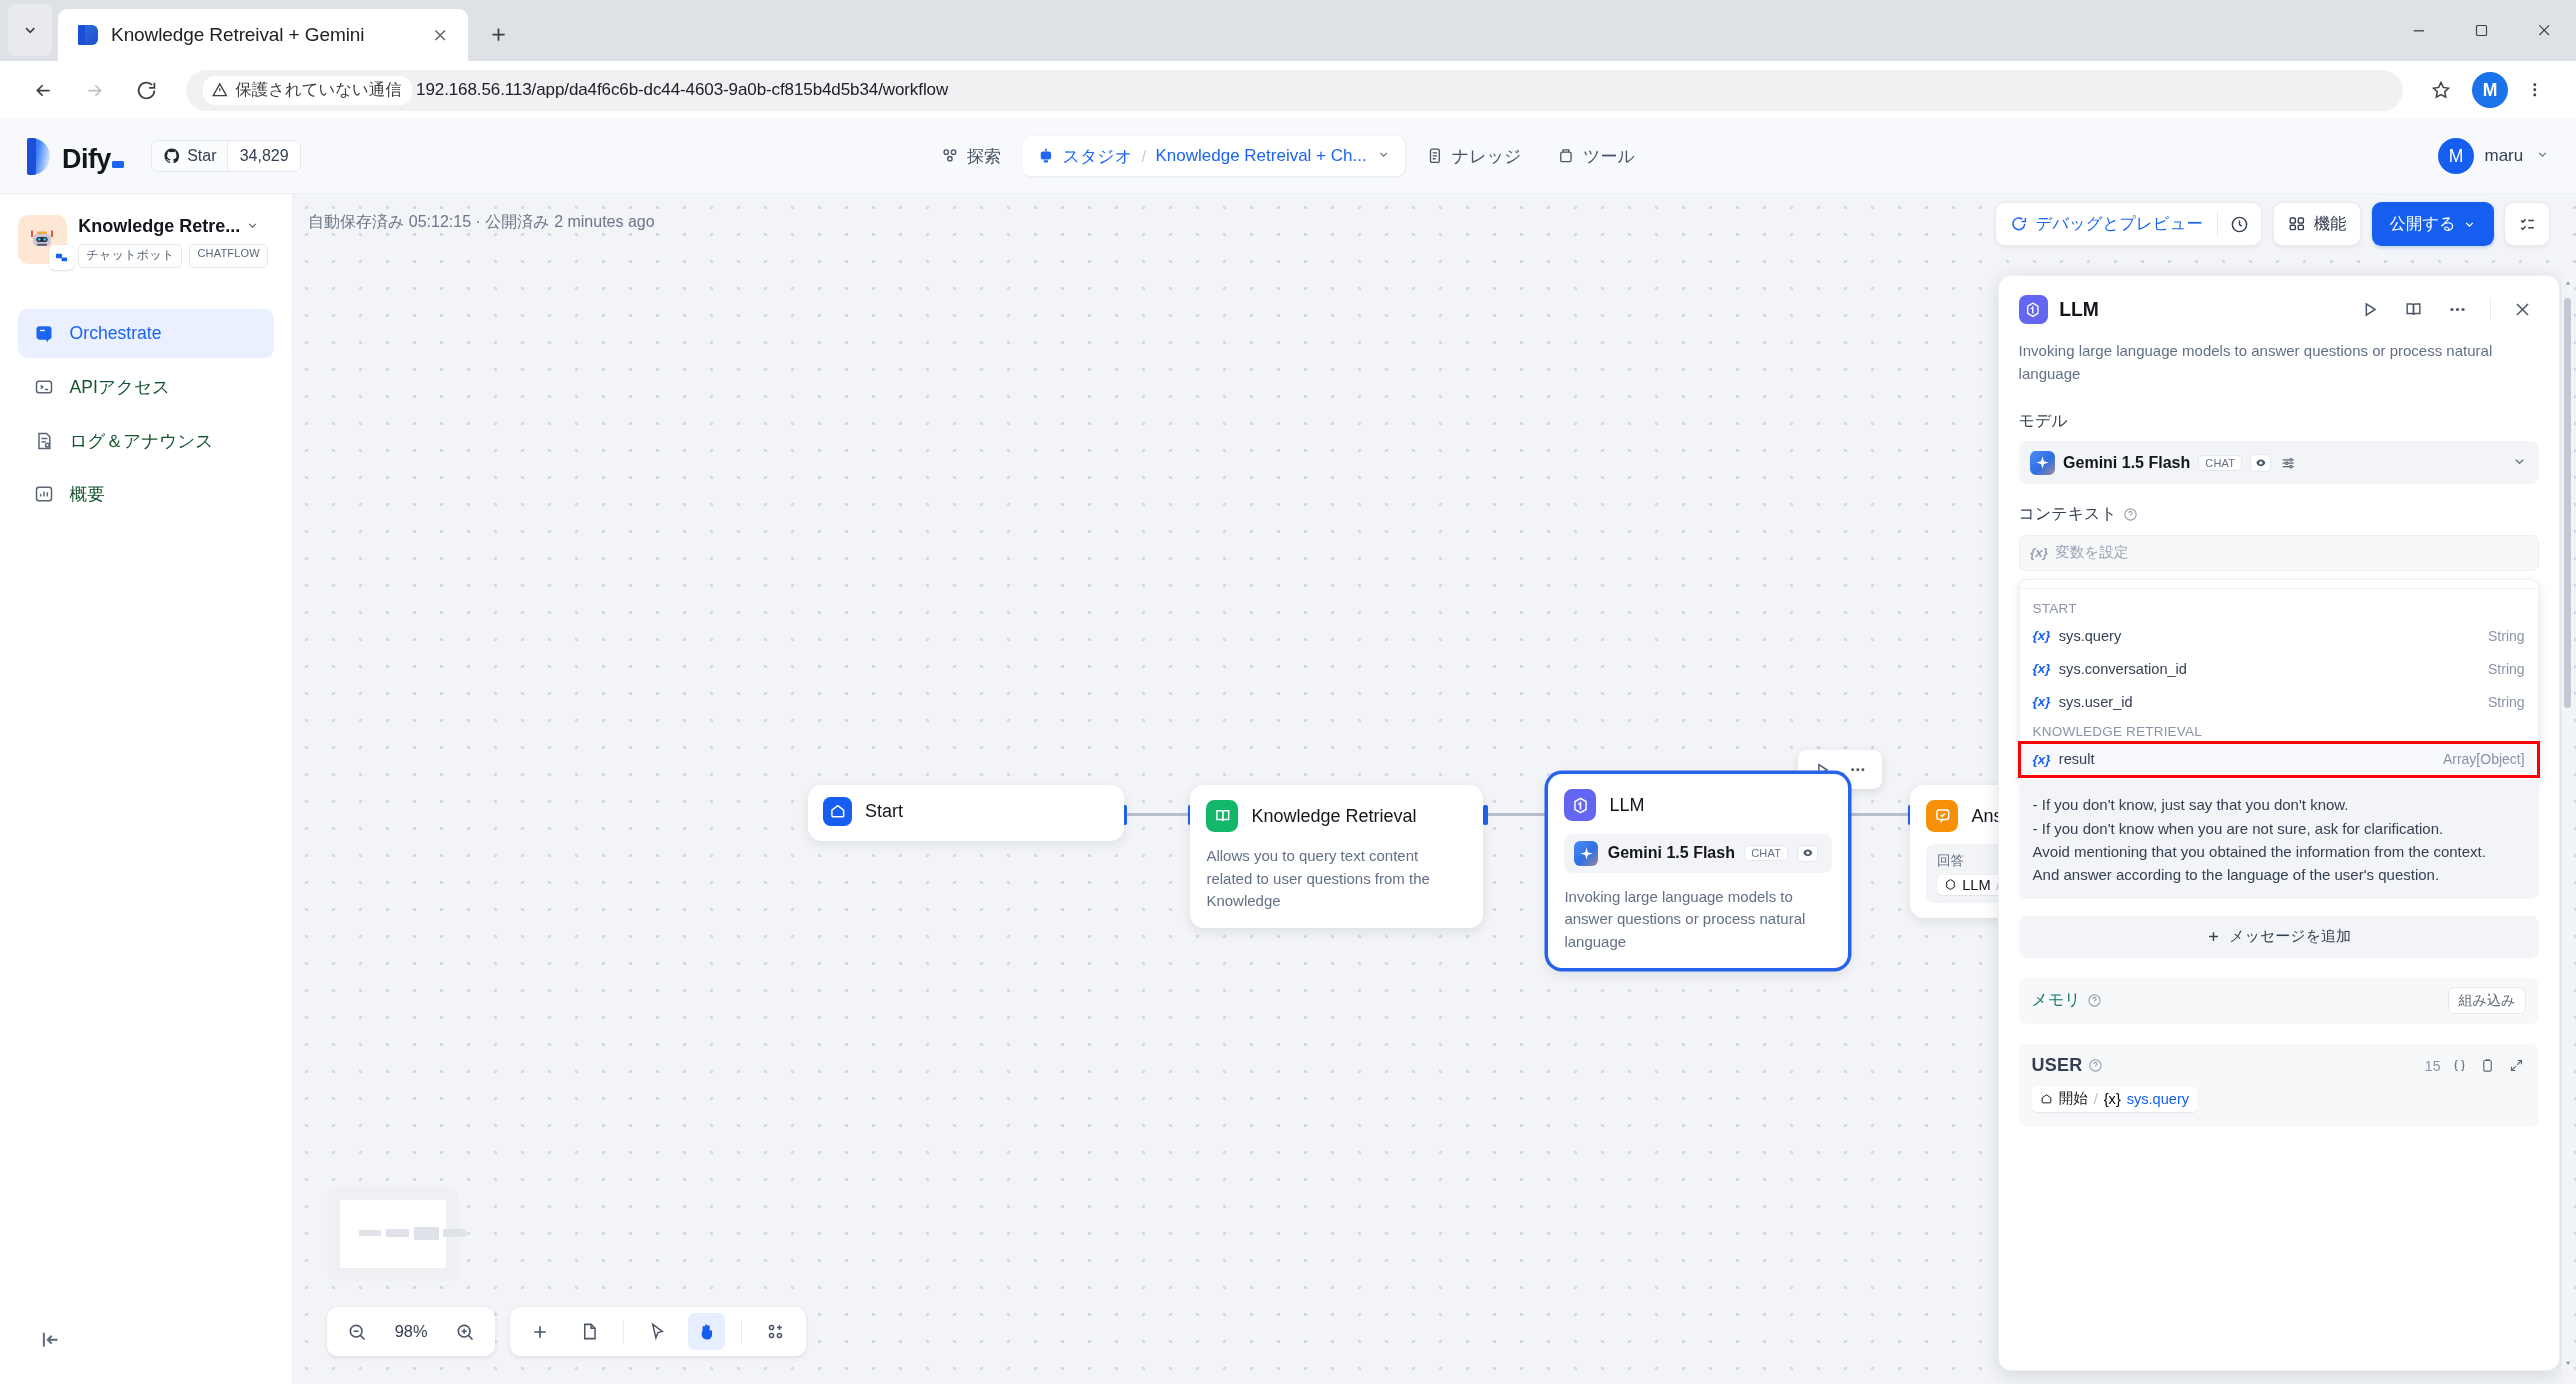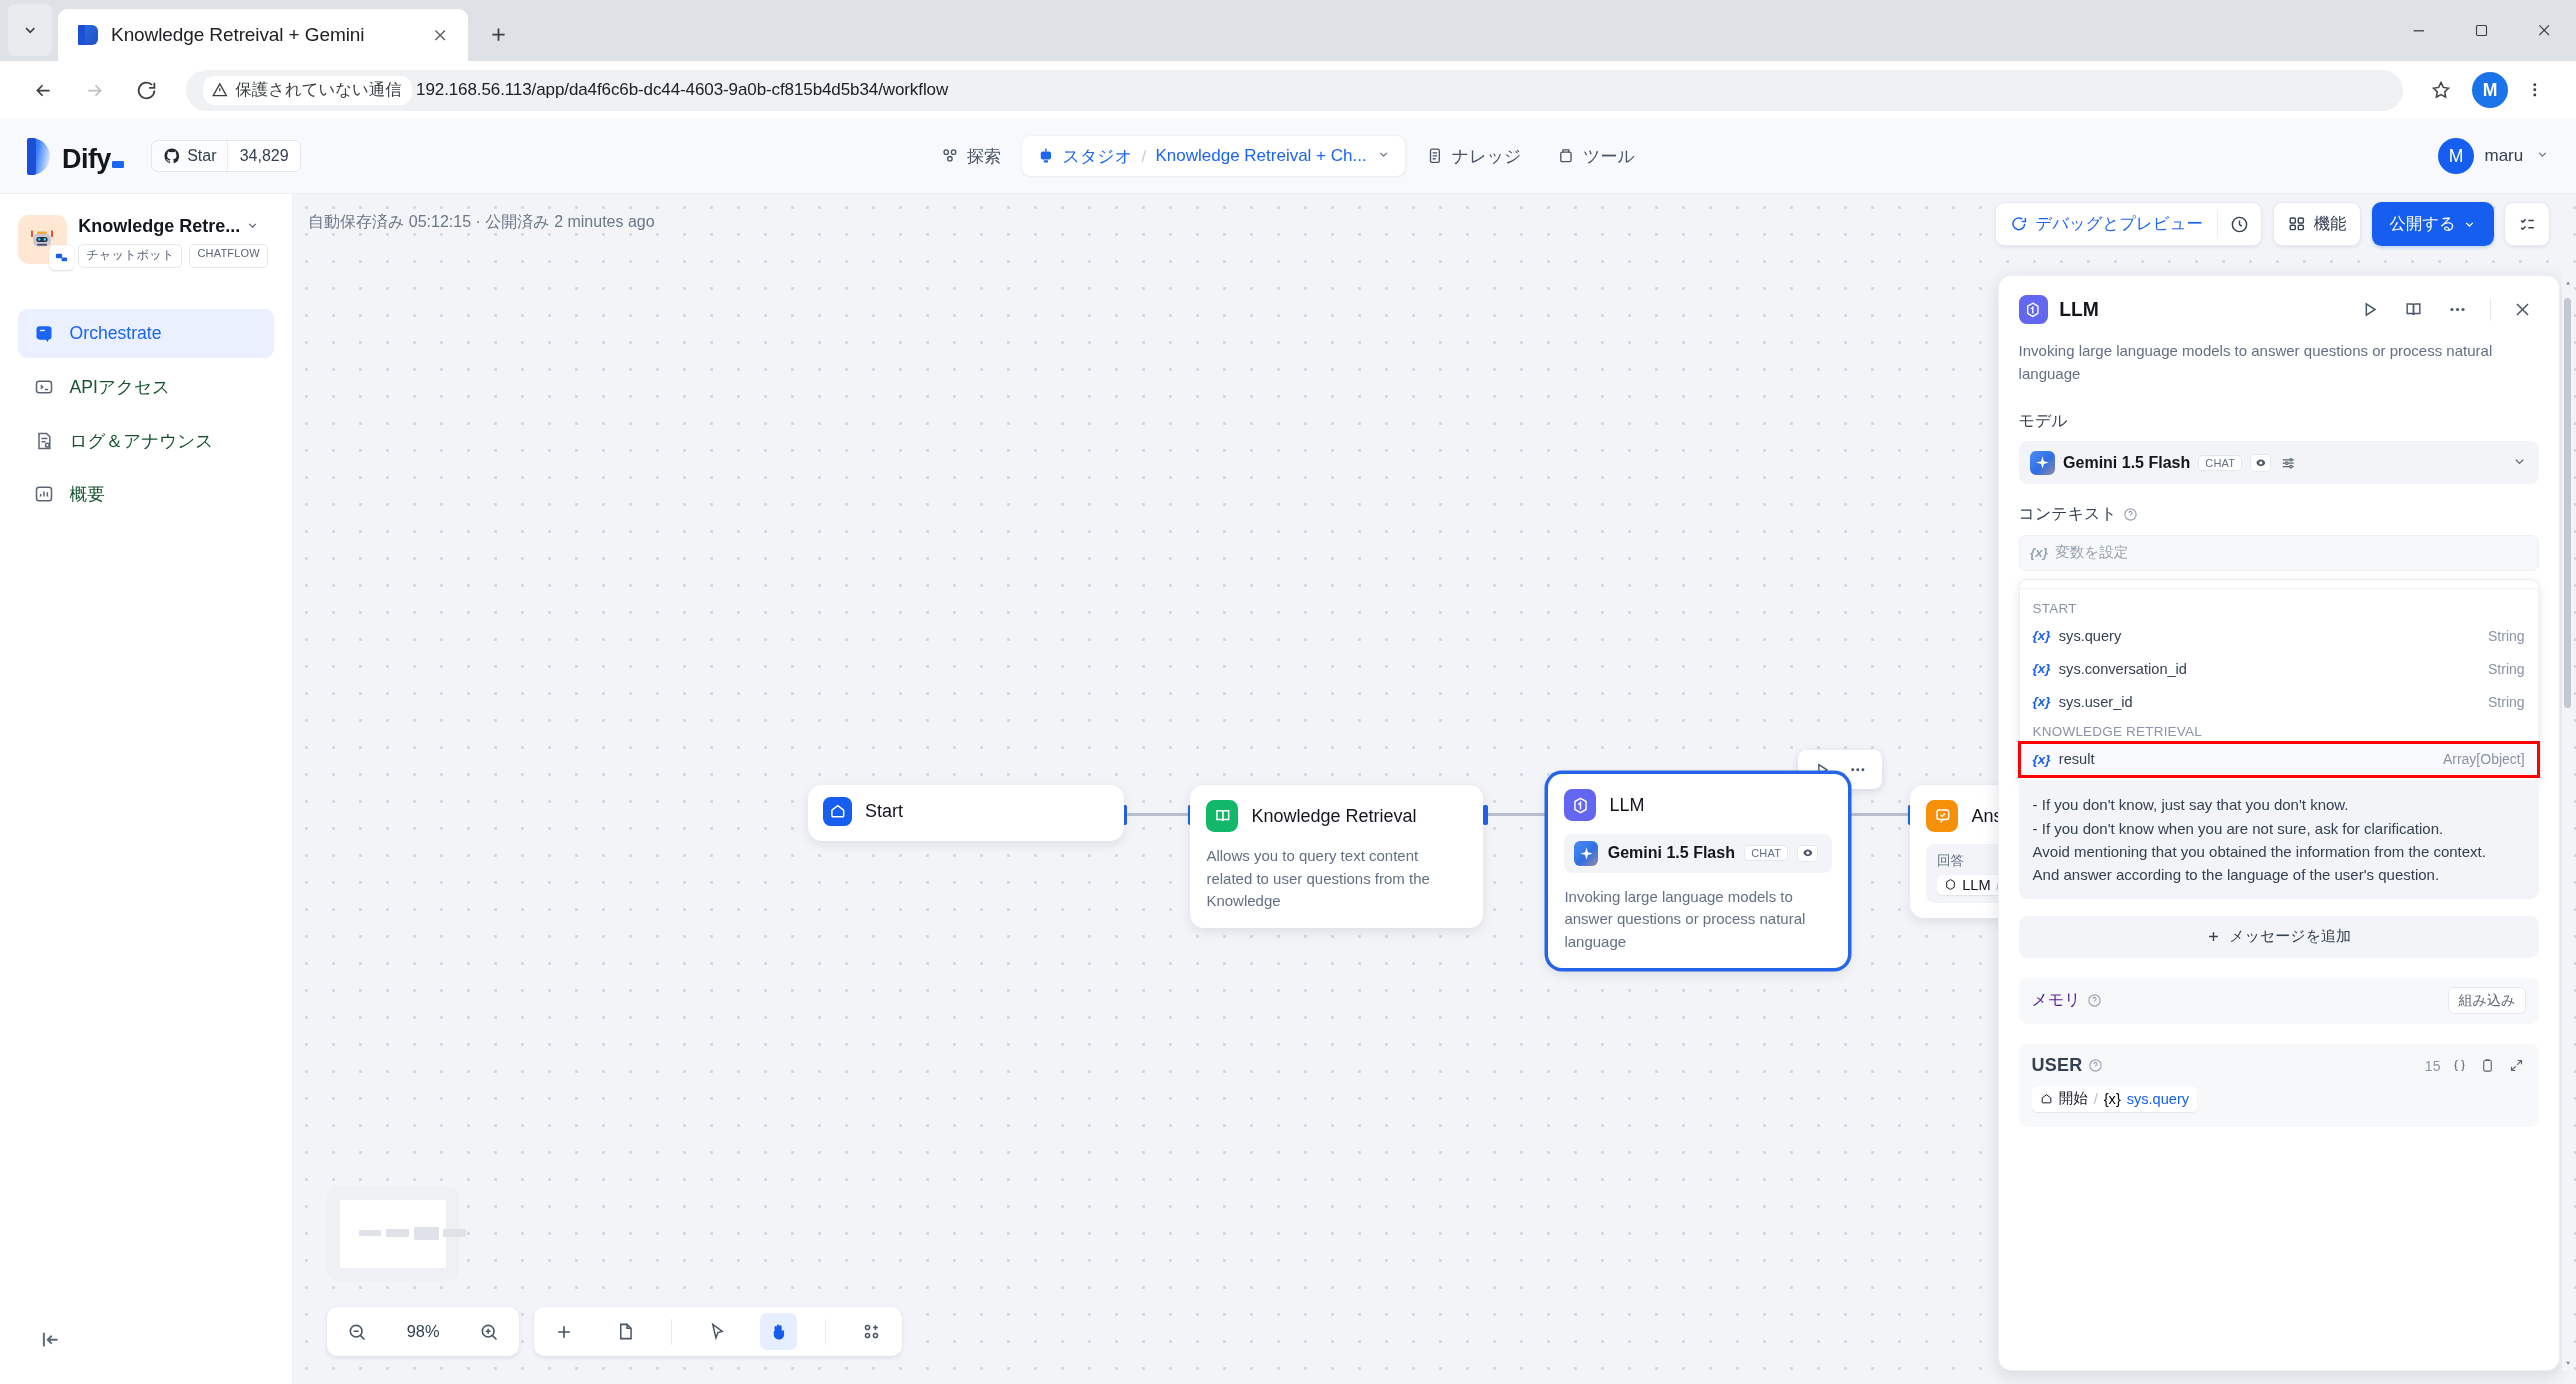--- a/index.html
+++ b/index.html
@@ -300,21 +300,21 @@
   
   .minimap {
     position: absolute; left: 34px; bottom: 103px; width: 132px; height: 94px;
     background: #eef0f4; border-radius: 10.5px; padding: 13px;
   }
   .minimap-inner { width: 100%; height: 100%; background: #fff; position: relative; }
   .mm-node { position: absolute; background: #dfe2e8; border-radius: 1.2px; }
   .bottom-bar { position: absolute; left: 34px; bottom: 28px; display: flex; gap: 15px; }
   .bb-group {
     background: #ffffff; border-radius: 10.5px; box-shadow: 0 1.2px 4.7px rgba(16,24,40,.09);
-    height: 49px; display: flex; align-items: center; padding: 0 11.7px; gap: 24px;
+    height: 49px; display: flex; align-items: center; padding: 0 11.7px; gap: 12px;
   }
   .bb-btn {
     width: 37px; height: 37px; display: flex; align-items: center;
     justify-content: center; color: #4a5565; border-radius: 7px;
   }
   .bb-btn.active { background: #e6eeff; color: #155eef; }
   .zoom-label { font-size: 16.4px; color: #354052; padding: 0 7px; }
   .bb-divider { width: 0.6px; height: 26px; background: #e7eaf0; margin: 0 3.5px; }
 
   
@@ -397,21 +397,21 @@
 
   .add-msg-btn {
     margin-top: 16.4px; background: #f2f4f7; border-radius: 8.2px; height: 42px;
     display: flex; align-items: center; justify-content: center; gap: 8.2px;
     font-size: 15px; color: #354052;
   }
   .memory-box {
     margin-top: 20px; background: #f7f8fa; border-radius: 8.2px; height: 46px;
     display: flex; align-items: center; padding: 0 13px;
   }
-  .memory-label { font-size: 16px; color: #4c1d95; font-weight: 500;
+  .memory-label { font-size: 16px; color: #0f766e; font-weight: 500;
     display:flex; align-items:center; gap:5.9px; flex:1; }
   .memory-chip {
     border: 0.6px solid #e3e8ef; background: #fff; border-radius: 5.9px;
     padding: 3.5px 9.4px; font-size: 14px; color: #5b6575;
   }
   .user-box {
     margin-top: 20px; background: #f7f8fa; border-radius: 8.2px;
     padding: 11.7px 13px 15px 13px;
   }
   .user-head { display: flex; align-items: center; gap: 5.9px; }

